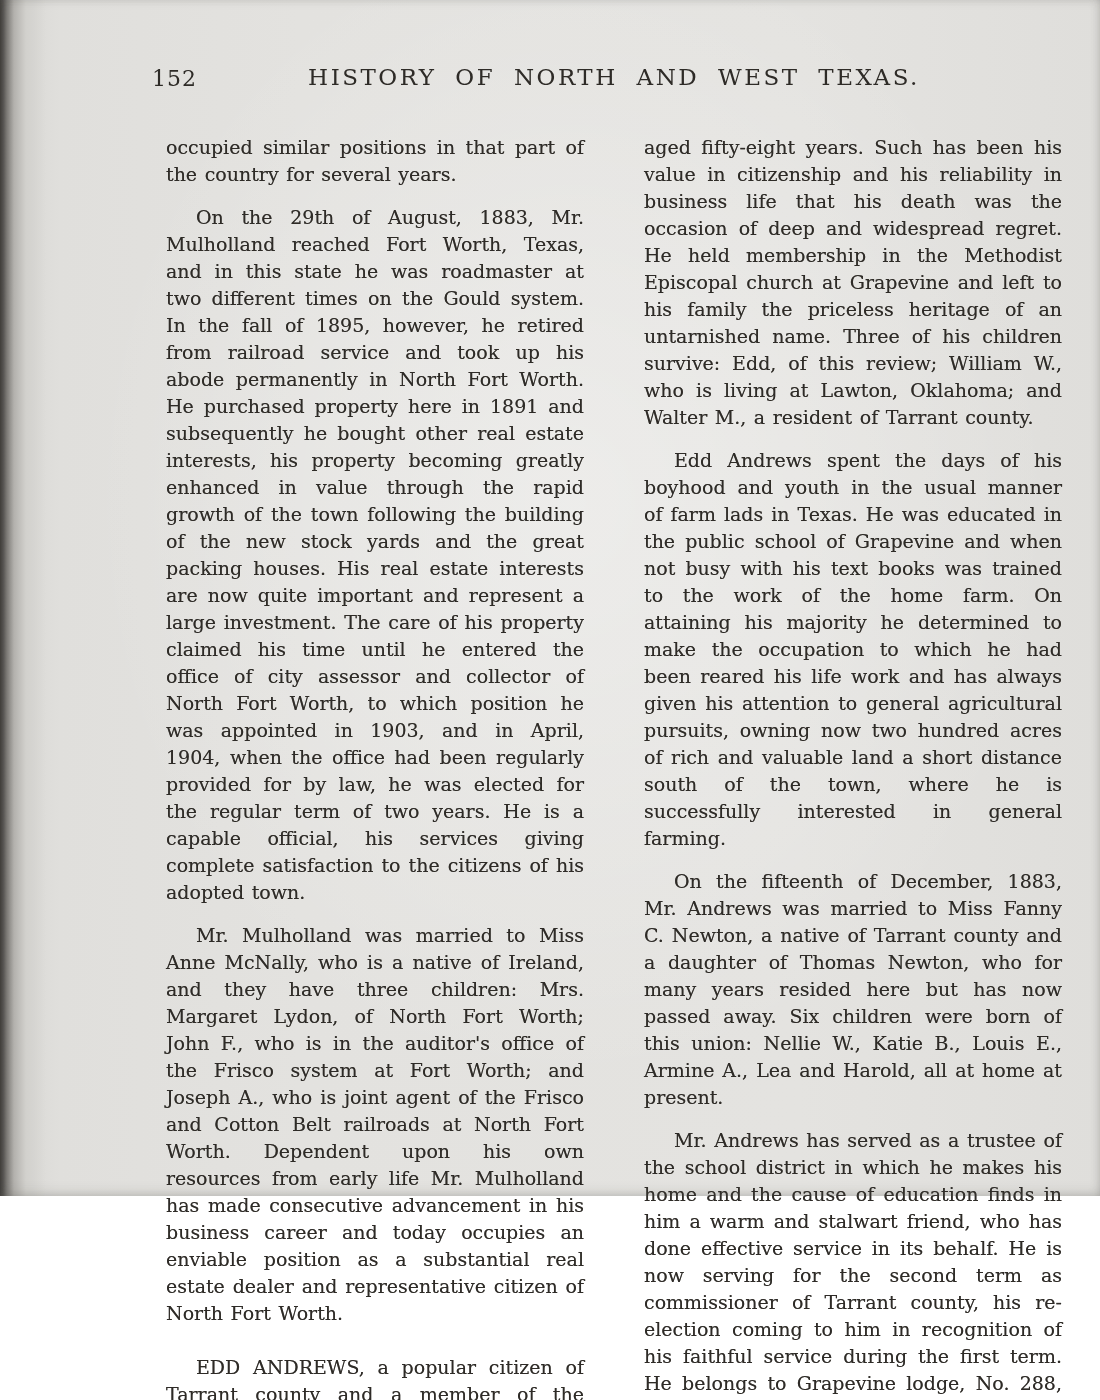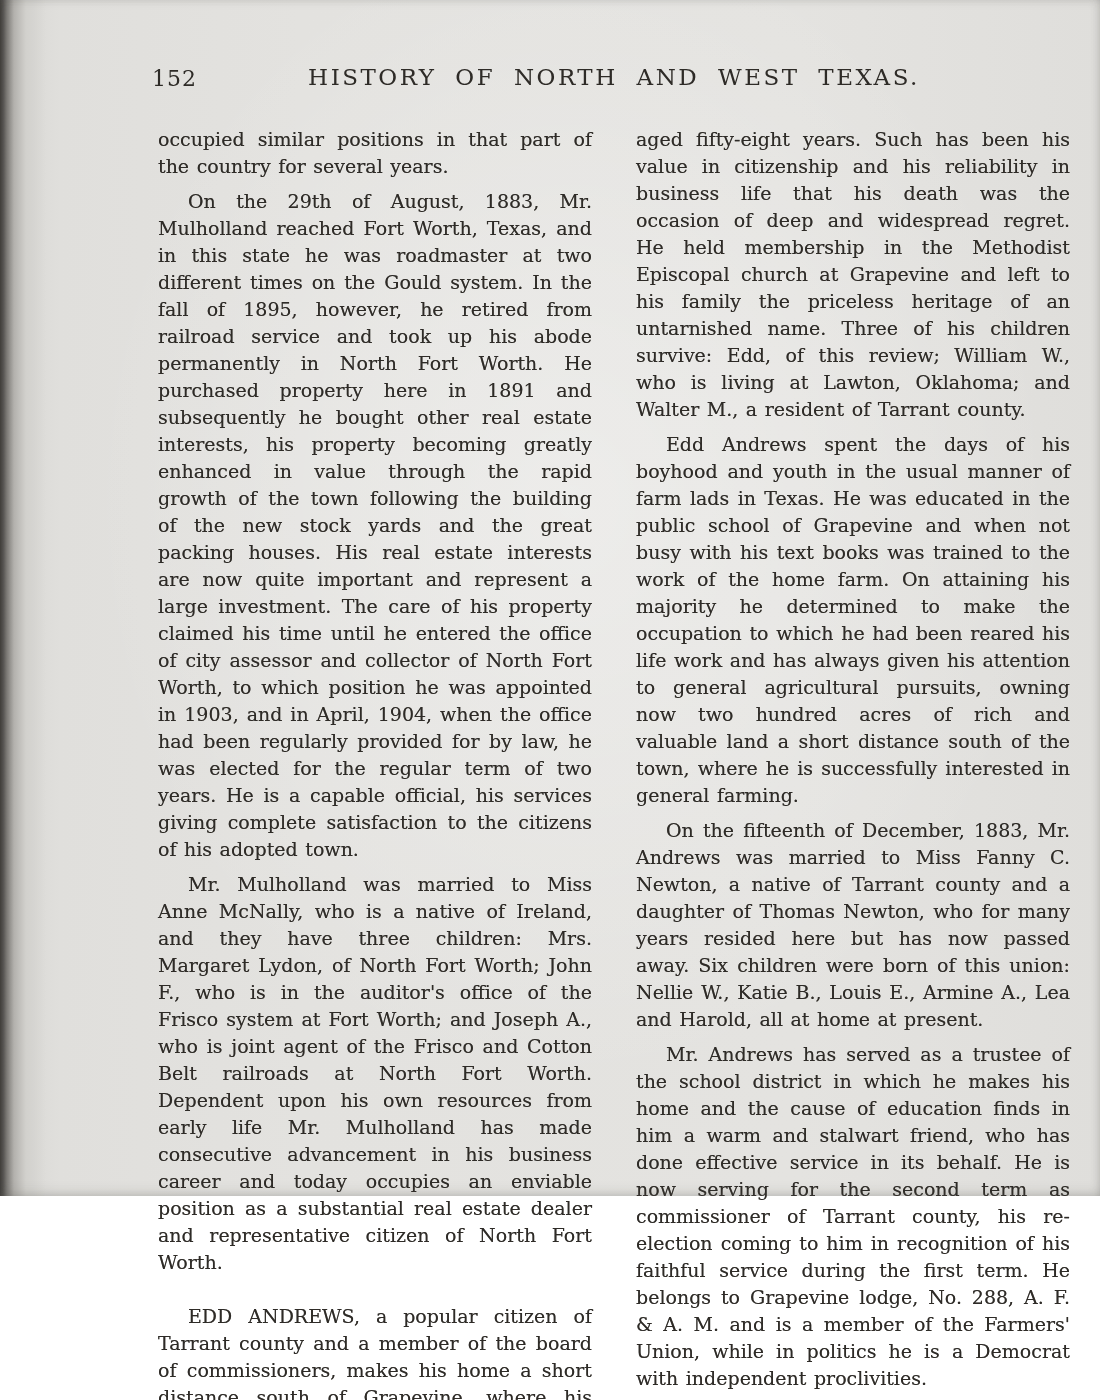--- a/index.html
+++ b/index.html
@@ -73,21 +73,21 @@
     gap: 28px;
   }
   .col {
     width: 450px;
     font-size: 19px;
     line-height: 27px;
     text-align: justify;
     text-shadow: 0 0 0.5px rgba(46,43,39,0.55);
   }
   .para {
-    margin: 8px;
+    margin: 16px;
     text-indent: 30px;
     word-spacing: 1.5px;
   }
   .para.no-indent {
     text-indent: 0;
   }
   .para.section {
     margin-top: 27px;
   }
 </style>

